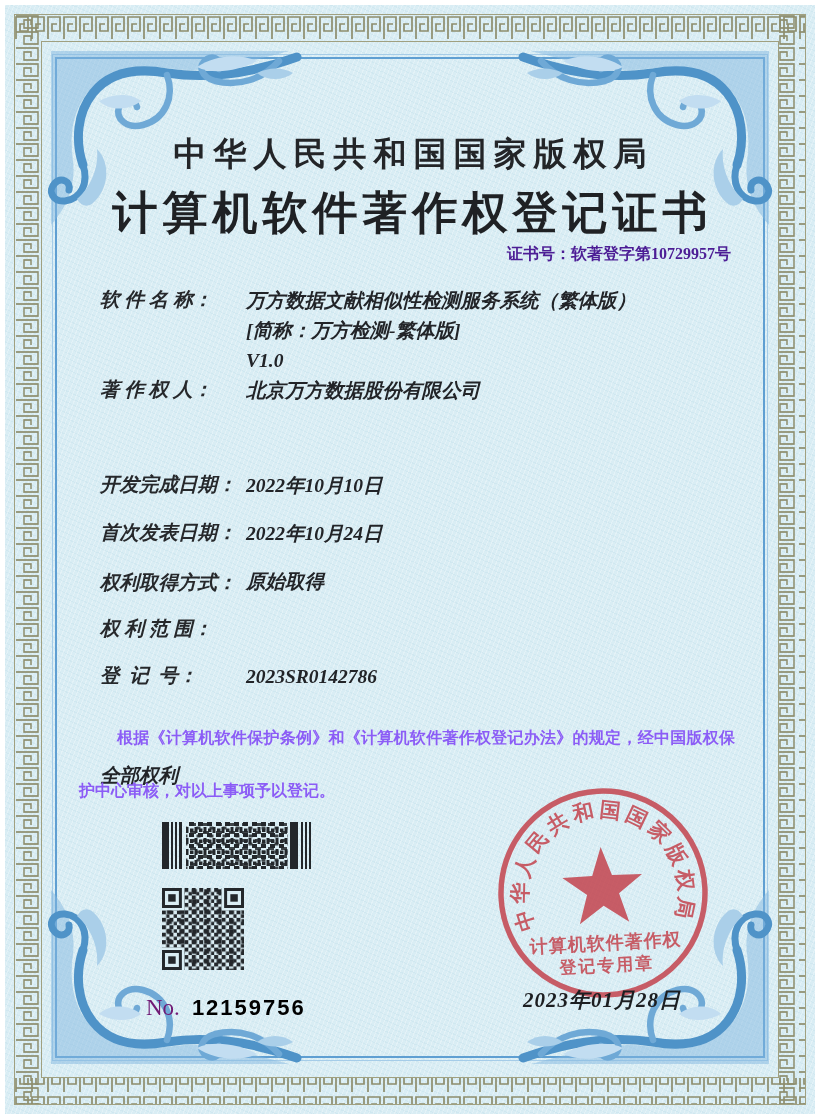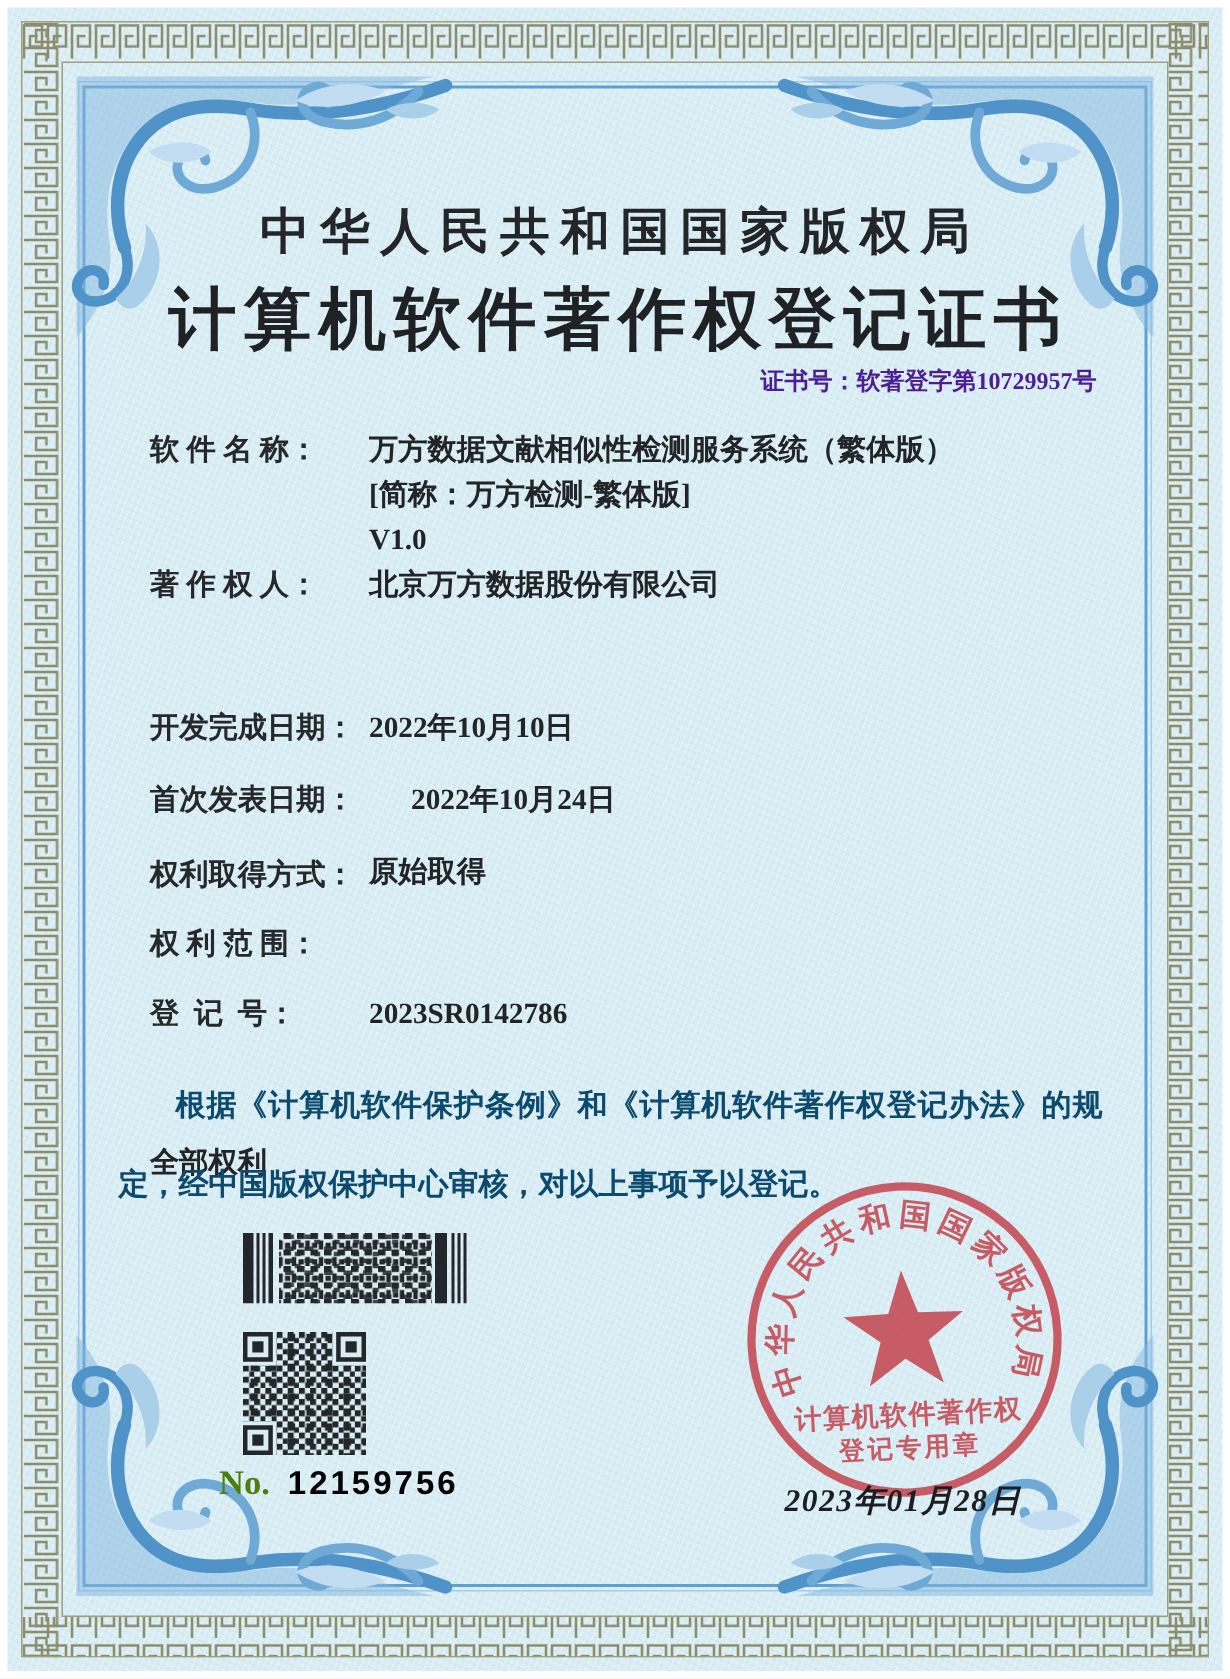--- a/index.html
+++ b/index.html
@@ -43,33 +43,33 @@
     position:absolute;top:127px;left:0;width:100%;text-align:center;
     font-size:33px;font-weight:700;letter-spacing:7px;text-indent:7px;color:#232528;
   }
   .cert-title{
     position:absolute;top:178px;left:0;width:100%;text-align:center;
     font-size:45px;font-weight:700;letter-spacing:5px;text-indent:5px;color:#1f2124;
   }
   .certno{
     position:absolute;top:239px;right:84px;font-size:16px;font-weight:700;color:#4c1d95;
   }
-  .row{position:absolute;left:95px;display:flex;align-items:flex-start;}
+  .row{position:absolute;left:95px;display:flex;align-items:flex-start;font-style:italic;}
   .row .lab{width:146px;flex:0 0 146px;font-size:19.5px;font-weight:700;white-space:pre;color:#26282b;}
   .row .val{font-size:19.5px;font-weight:700;line-height:30px;color:#222428;}
-  .r1{top:281px;} .r2{top:371px;} .r3{top:466px;} .r4{top:514px;gap:28px;}
+  .r1{top:281px;} .r2{top:371px;} .r3{top:466px;} .r4{top:514px;}
   .r5{top:562px;align-items:center;} .r6{top:610px;flex-direction:column;} .r7{top:657px;}
   .statement{
     position:absolute;left:74px;right:80px;top:706px;
-    font-size:20px;font-weight:700;line-height:53px;text-indent:38px;color:#0c4a6e;text-align:justify;
+    font-size:16px;font-weight:700;line-height:53px;text-indent:38px;color:#8b5cf6;text-align:justify;
   }
   .barcode{position:absolute;left:157px;top:817px;}
   .qrcode{position:absolute;left:157px;top:883px;}
   .serial{position:absolute;left:141px;top:971px;display:flex;align-items:baseline;gap:12px;}
-  .serial .no{font-size:23px;font-weight:700;color:#4d7c0f;}
+  .serial .no{font-size:23px;font-weight:400;color:#701a75;margin-top:19px;}
   .serial .num{
     font-family:"Liberation Sans","DejaVu Sans",sans-serif;
     font-size:22px;font-weight:700;color:#000000;letter-spacing:2px;
   }
   .seal{position:absolute;left:487px;top:777px;width:222px;height:222px;}
   .issue-date{
     position:absolute;left:497px;top:981px;width:200px;text-align:center;
     font-size:21px;font-weight:700;letter-spacing:1px;color:#1c1e21;font-style:italic;
   }
 </style>

